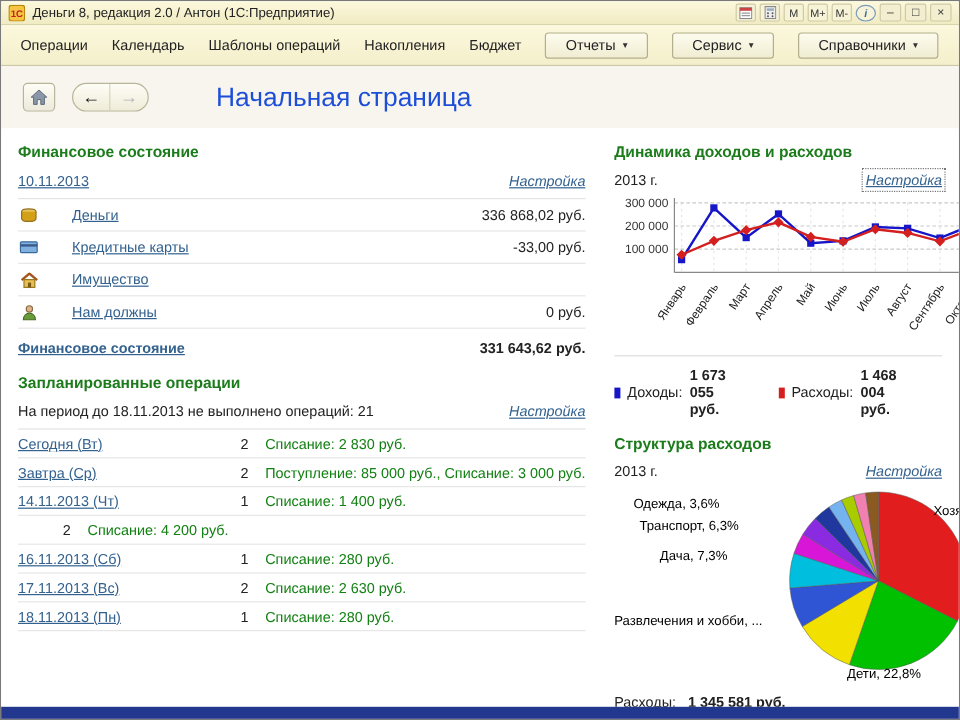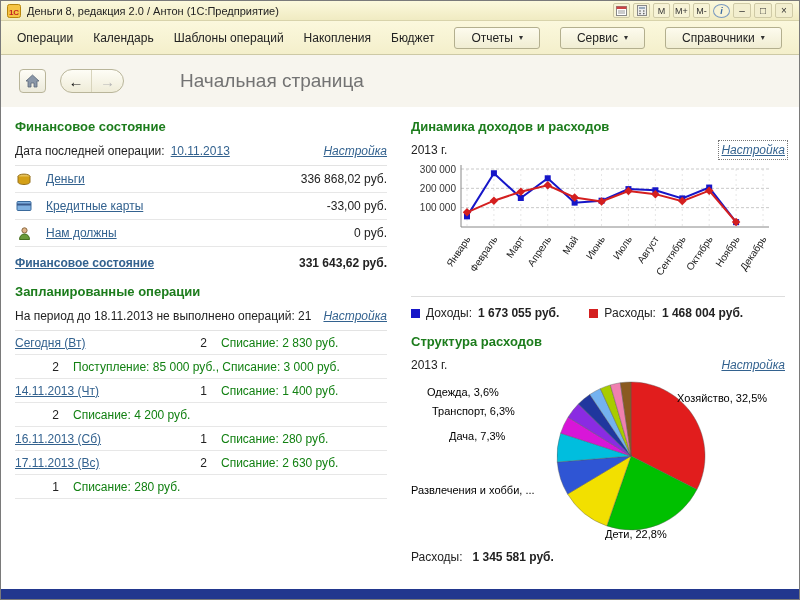--- a/index.html
+++ b/index.html
@@ -31,33 +31,33 @@
   
   .navrow { flex:0 0 52px; background:#f7f5ee; display:flex; align-items:center; padding:0 18px; gap:14px; }
   .home-btn { width:27px; height:24px; border:1px solid #b9b59a; border-radius:4px;
     background:linear-gradient(#fefdf6,#eceadb); display:flex; align-items:center; justify-content:center; cursor:pointer; }
   .nav-arrows { display:flex; border:1px solid #b9b59a; border-radius:12px; overflow:hidden;
     background:linear-gradient(#fefdf6,#efecd8); }
   .nav-arrows button { width:31px; height:22px; border:none; background:transparent; font-size:15px;
     line-height:1; cursor:pointer; font-family:inherit; }
   .back { color:#111; font-weight:bold; border-right:1px solid #d8d4bc !important; }
   .fwd { color:#b5b5b5; }
-  h1.pagetitle { font-size:19px; font-weight:normal; color:#737373; margin-left:42px; }
+  h1.pagetitle { font-size:22px; font-weight:normal; color:#1d4ed8; margin-left:42px; }
 
   
   .content { flex:1; display:flex; padding:2px 14px 0; gap:24px; overflow:hidden; background:#fff; }
   .col-left { flex:0 0 372px; }
   .col-right { flex:1; min-width:0; }
   .panel-title { font-size:13px; font-weight:bold; color:#1c7c1c; margin:10px 0 6px; }
   a.link { color:#33628f; text-decoration:underline; cursor:pointer; }
   a.overdue { color:#c22222; }
   .right-auto { margin-left:auto;font-style:italic; }
 
   .fs-header, .po-header { display:flex; gap:6px; padding:4px 0 7px; border-bottom:1px solid #e3e3e3; align-items:center; }
-  .fs-row { display:flex; align-items:center; height:27px; border-bottom:1px solid #e7e7e7; gap:13px; }
+  .fs-row { display:flex; align-items:center; height:27px; border-bottom:1px solid #e7e7e7; gap:27px; }
   .fs-icon { width:18px; display:flex; justify-content:center; }
   .fs-val { margin-left:auto; }
   .fs-total { display:flex; padding-top:9px; font-weight:bold; }
   .fs-total .fs-val { font-weight:bold; }
 
   .po-row { display:flex; align-items:center; height:24px; border-bottom:1px solid #e7e7e7; }
   .po-date { flex:0 0 148px; }
   .po-cnt { flex:0 0 44px; text-align:right; }
   .po-detail { margin-left:14px; color:#128012; white-space:nowrap; }
 
@@ -179,21 +179,20 @@
     <h1 class="pagetitle">Начальная страница</h1>
   </div>
 
   <div class="content">
 
     <div class="col-left">
 
       <section>
         <div class="panel-title">Финансовое состояние</div>
         <div class="fs-header">
-          <span>Дата последней операции:</span>
           <a class="link">10.11.2013</a>
           <a class="link right-auto">Настройка</a>
         </div>
         <div class="fs-row">
           <span class="fs-icon">
             <svg width="16" height="13" viewBox="0 0 16 13">
                 <ellipse cx="8" cy="3.5" rx="6" ry="2.4" fill="#e6c25a" stroke="#95701d"></ellipse>
                 <path d="M2 3.5 V9 c0 1.4 2.7 2.5 6 2.5 s6 -1.1 6 -2.5 V3.5" fill="#d4a017" stroke="#95701d"></path>
               </svg>
           </span>
@@ -205,20 +204,31 @@
             <svg width="16" height="12" viewBox="0 0 16 12">
                 <rect x="1" y="1.5" width="14" height="9" rx="1" fill="#7fb0e0" stroke="#3a6a9c"></rect>
                 <rect x="1" y="3.5" width="14" height="2" fill="#3a5a8c"></rect>
               </svg>
           </span>
           <a class="link">Кредитные карты</a>
           <span class="fs-val">-33,00 руб.</span>
         </div>
         <div class="fs-row">
           <span class="fs-icon">
+            <svg width="15" height="13" viewBox="0 0 15 13">
+                <path d="M1 6.5 L7.5 1 L14 6.5" fill="none" stroke="#a5551e" stroke-width="2"></path>
+                <rect x="3" y="6" width="9" height="6.5" fill="#e8c050" stroke="#9a7a20"></rect>
+                <rect x="6.3" y="8.5" width="2.6" height="4" fill="#7a5a18"></rect>
+              </svg>
+          </span>
+          <a class="link">Имущество</a>
+          <span class="fs-val"></span>
+        </div>
+        <div class="fs-row">
+          <span class="fs-icon">
             <svg width="13" height="13" viewBox="0 0 13 13">
                 <circle cx="6.5" cy="3.4" r="2.6" fill="#e0b48a" stroke="#8a6a40"></circle>
                 <path d="M1.5 12.5 C1.5 8.8 4 7 6.5 7 s5 1.8 5 5.5 Z" fill="#6a9a3a" stroke="#46701e"></path>
               </svg>
           </span>
           <a class="link">Нам должны</a>
           <span class="fs-val">0 руб.</span>
         </div>
         <div class="fs-total">
           <a class="link">Финансовое состояние</a>
@@ -231,20 +241,21 @@
         <div class="po-header">
           <span>На период до 18.11.2013 не выполнено операций: 21</span>
           <a class="link right-auto">Настройка</a>
         </div>
         <div class="po-row">
           <a class="link po-date">Сегодня (Вт)</a>
           <span class="po-cnt">2</span>
           <span class="po-detail">Списание: 2 830 руб.</span>
         </div>
         <div class="po-row">
+          <a class="link po-date">Завтра (Ср)</a>
           <span class="po-cnt">2</span>
           <span class="po-detail">Поступление: 85 000 руб., Списание: 3 000 руб.</span>
         </div>
         <div class="po-row">
           <a class="link po-date">14.11.2013 (Чт)</a>
           <span class="po-cnt">1</span>
           <span class="po-detail">Списание: 1 400 руб.</span>
         </div>
         <div class="po-row">
           <span class="po-cnt">2</span>
@@ -254,20 +265,21 @@
           <a class="link po-date">16.11.2013 (Сб)</a>
           <span class="po-cnt">1</span>
           <span class="po-detail">Списание: 280 руб.</span>
         </div>
         <div class="po-row">
           <a class="link po-date">17.11.2013 (Вс)</a>
           <span class="po-cnt">2</span>
           <span class="po-detail">Списание: 2 630 руб.</span>
         </div>
         <div class="po-row">
+          <a class="link po-date">18.11.2013 (Пн)</a>
           <span class="po-cnt">1</span>
           <span class="po-detail">Списание: 280 руб.</span>
         </div>
       </section>
     </div>
 
     <div class="col-right">
 
       <section>
         <div class="panel-title">Динамика доходов и расходов</div>

